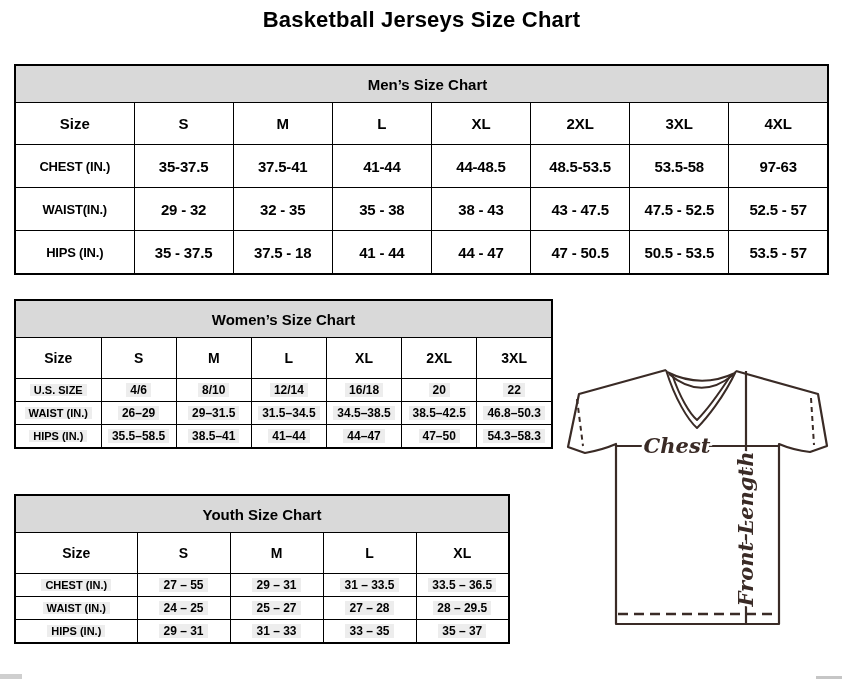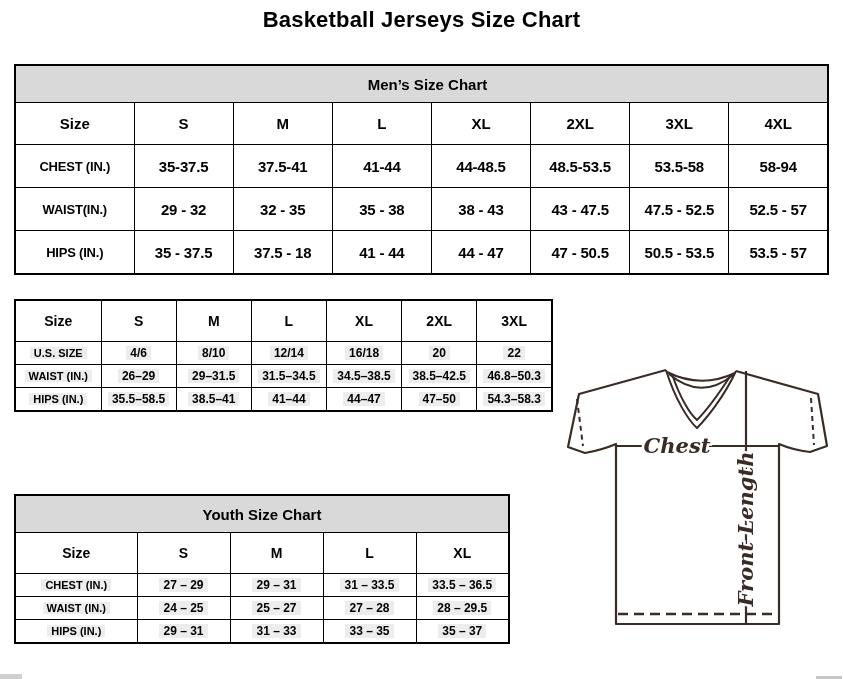--- a/index.html
+++ b/index.html
@@ -79,21 +79,21 @@
         <td>4XL</td>
       </tr>
       <tr class="data">
         <td class="lbl">CHEST (IN.)</td>
         <td>35-37.5</td>
         <td>37.5-41</td>
         <td>41-44</td>
         <td>44-48.5</td>
         <td>48.5-53.5</td>
         <td>53.5-58</td>
-        <td>58-94</td>
+        <td>97-63</td>
       </tr>
       <tr class="data">
         <td class="lbl">WAIST(IN.)</td>
         <td>29 - 32</td>
         <td>32 - 35</td>
         <td>35 - 38</td>
         <td>38 - 43</td>
         <td>43 - 47.5</td>
         <td>47.5 - 52.5</td>
         <td>52.5 - 57</td>
@@ -109,20 +109,23 @@
         <td>53.5 - 57</td>
       </tr>
     </tbody>
   </table>
 
 <table class="size-table womens">
     <colgroup>
       <col style="width:86px">
     </colgroup>
     <tbody>
+      <tr class="cap">
+        <td colspan="7">Women’s Size Chart</td>
+      </tr>
       <tr class="hdr">
         <td>Size</td>
         <td>S</td>
         <td>M</td>
         <td>L</td>
         <td>XL</td>
         <td>2XL</td>
         <td>3XL</td>
       </tr>
       <tr class="data">
@@ -165,21 +168,21 @@
       </tr>
       <tr class="hdr">
         <td>Size</td>
         <td>S</td>
         <td>M</td>
         <td>L</td>
         <td>XL</td>
       </tr>
       <tr class="data">
         <td class="lbl"><span class="hl-mark">CHEST (IN.)</span></td>
-        <td><span class="hl-mark">27 – 29</span></td>
+        <td><span class="hl-mark">27 – 55</span></td>
         <td><span class="hl-mark">29 – 31</span></td>
         <td><span class="hl-mark">31 – 33.5</span></td>
         <td><span class="hl-mark">33.5 – 36.5</span></td>
       </tr>
       <tr class="data">
         <td class="lbl"><span class="hl-mark">WAIST (IN.)</span></td>
         <td><span class="hl-mark">24 – 25</span></td>
         <td><span class="hl-mark">25 – 27</span></td>
         <td><span class="hl-mark">27 – 28</span></td>
         <td><span class="hl-mark">28 – 29.5</span></td>

